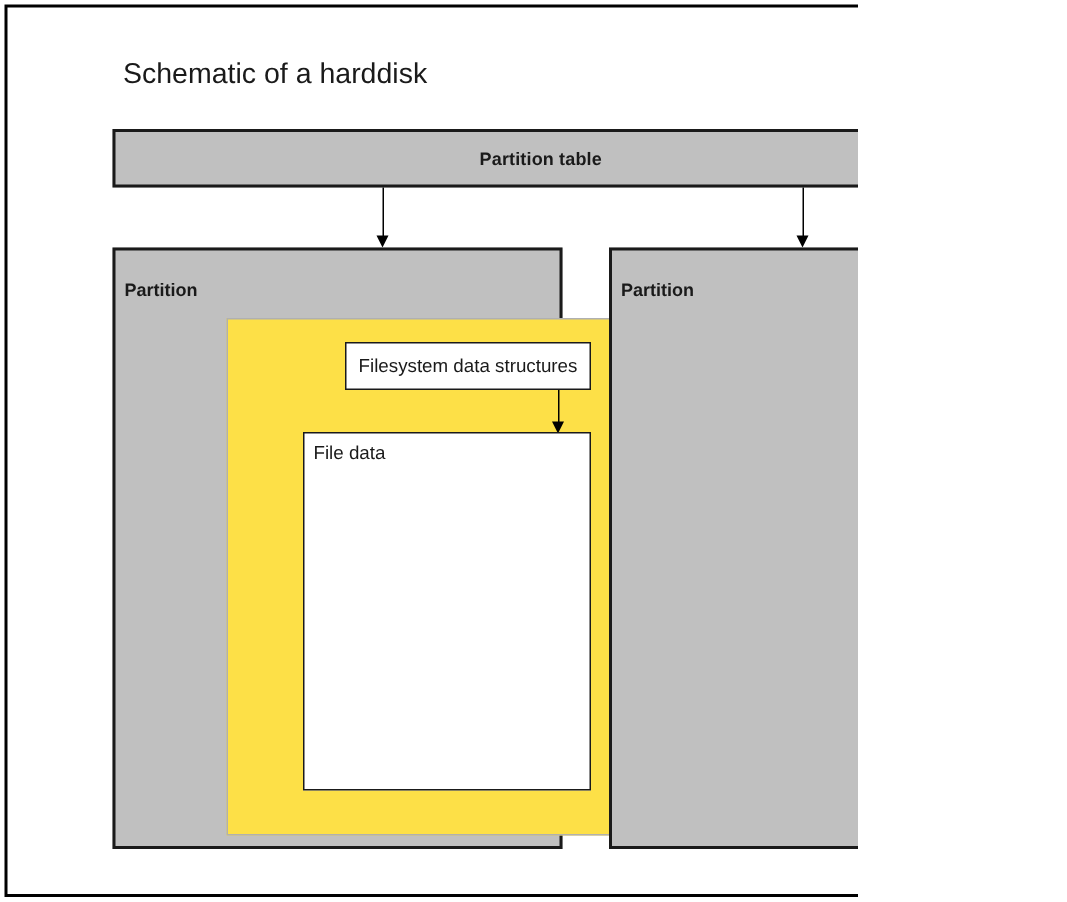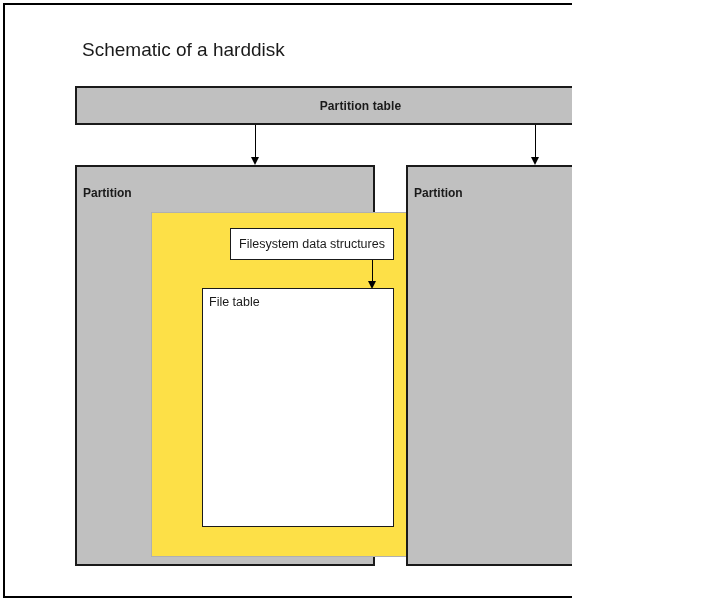--- a/index.html
+++ b/index.html
@@ -207,21 +207,21 @@
         <div id="fs-structures-box">
           <span class="box-label">Filesystem data structures</span>
         </div>
 
         <div class="arrow" id="arrow-fs-to-filedata" style="left:220px; top:47px;">
           <div class="arrow-line"></div>
           <div class="arrow-head"></div>
         </div>
 
         <div id="file-data-box">
-          <span class="box-label">File table</span>
+          <span class="box-label">File data</span>
         </div>
       </div>
     </div>
 
     <div class="partition-box" id="partition-right">
       <span class="partition-label">Partition</span>
     </div>
 
   </div>
 </div>

